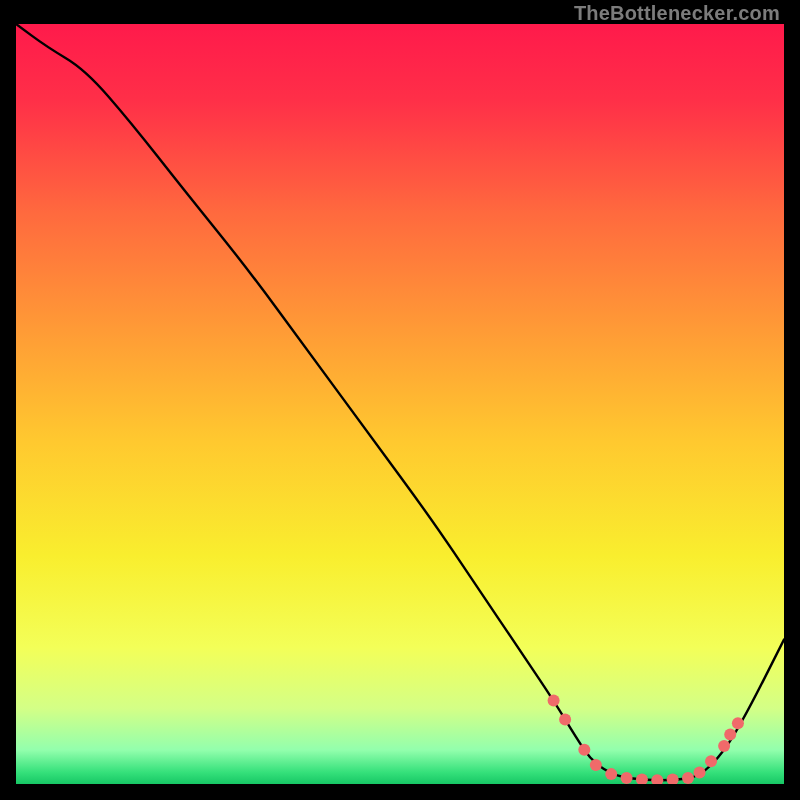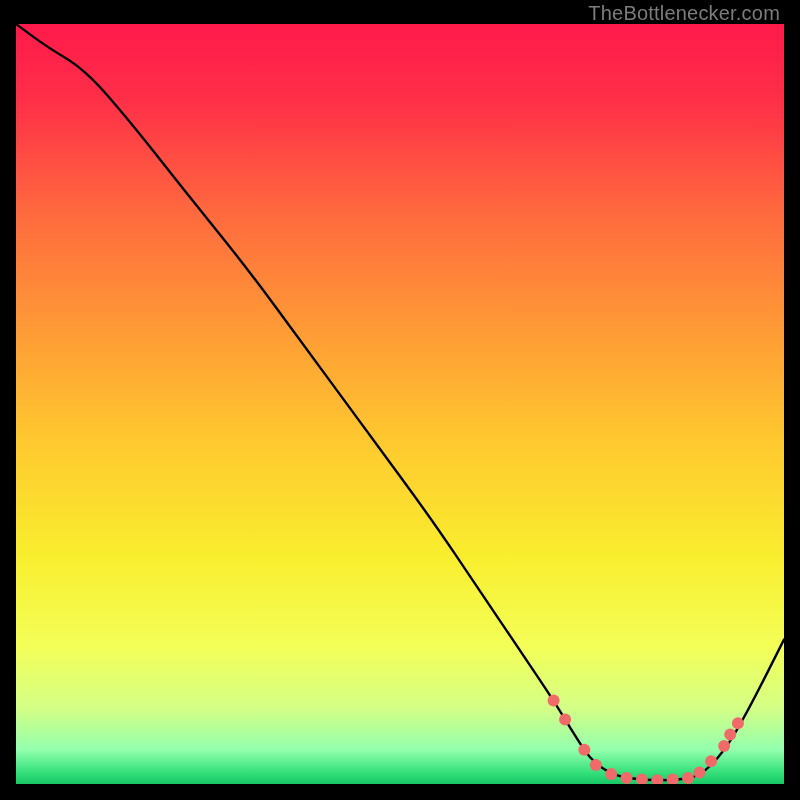--- a/index.html
+++ b/index.html
@@ -25,21 +25,21 @@
     top: 0;
     width: 768px;
     height: 760px;
   }
   .watermark {
     position: absolute;
     top: 2px;
     right: 20px;
     color: #7c7c7c;
     font-size: 20px;
-    font-weight: 400;
+    font-weight: 700;
     letter-spacing: 0.2px;
     z-index: 5;
   }
 </style>
 </head>
 <body>
 
 <div class="watermark">TheBottlenecker.com</div>
 
 <div class="frame">

